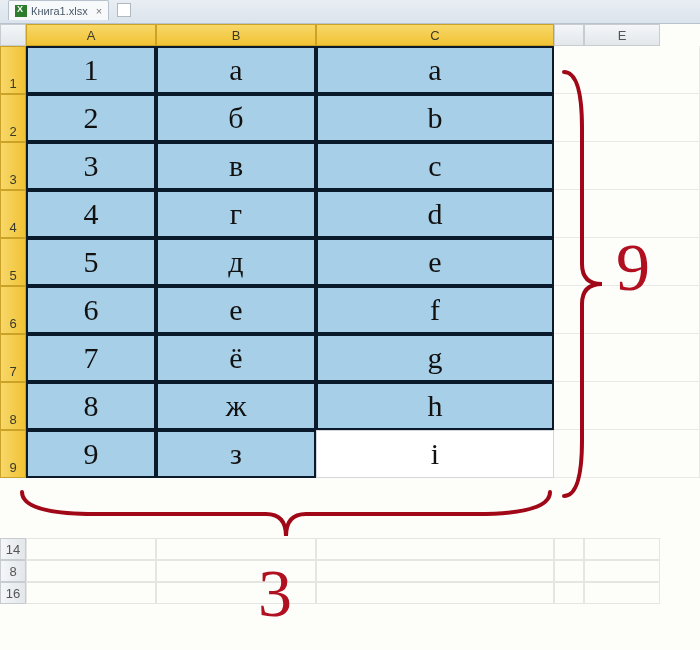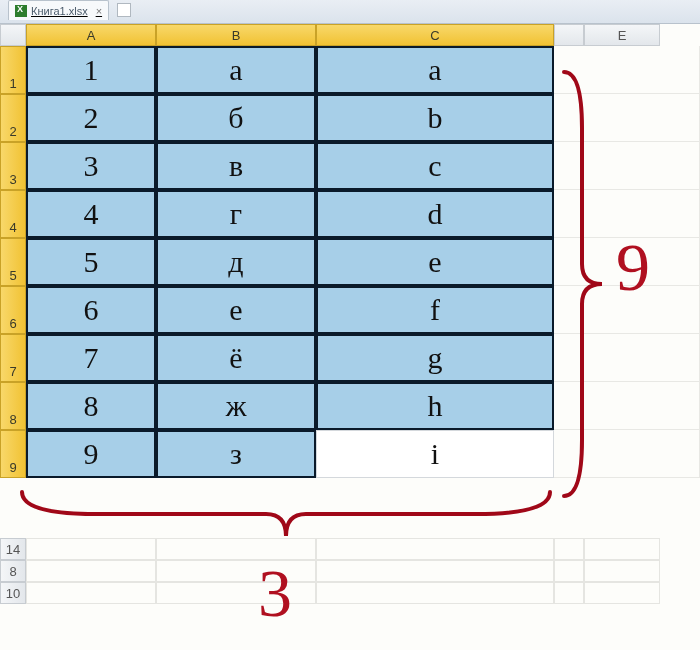--- a/index.html
+++ b/index.html
@@ -17,21 +17,20 @@
     background: linear-gradient(#e9eef4, #dbe3ec);
     border-bottom: 1px solid #b8c2cc;
     position: relative;
   }
   .tabbar {
     position: absolute;
     left: 8px; top: 2px;
     height: 16px;
     display: flex;
     align-items: center;
-    text-decoration: underline;
   }
   .tab {
     display: flex;
     align-items: center;
     background: #f7f9fb;
     border: 1px solid #b8c2cc;
     border-bottom: none;
     border-radius: 2px 2px 0 0;
     height: 20px;
     padding: 0 6px;
@@ -163,21 +162,21 @@
     <div class="rowhdr">3</div>
     <div class="rowhdr">4</div>
     <div class="rowhdr">5</div>
     <div class="rowhdr">6</div>
     <div class="rowhdr">7</div>
     <div class="rowhdr">8</div>
     <div class="rowhdr">9</div>
     <div style="height:60px"></div>
     <div class="rowhdr small">14</div>
     <div class="rowhdr small">8</div>
-    <div class="rowhdr small">10</div>
+    <div class="rowhdr small">16</div>
   </div>
 
   <div class="grid">
     <div class="datarow">
       <div class="cell">1</div>
       <div class="cell">а</div>
       <div class="cell">a</div>
     </div>
     <div class="datarow">
       <div class="cell">2</div>

